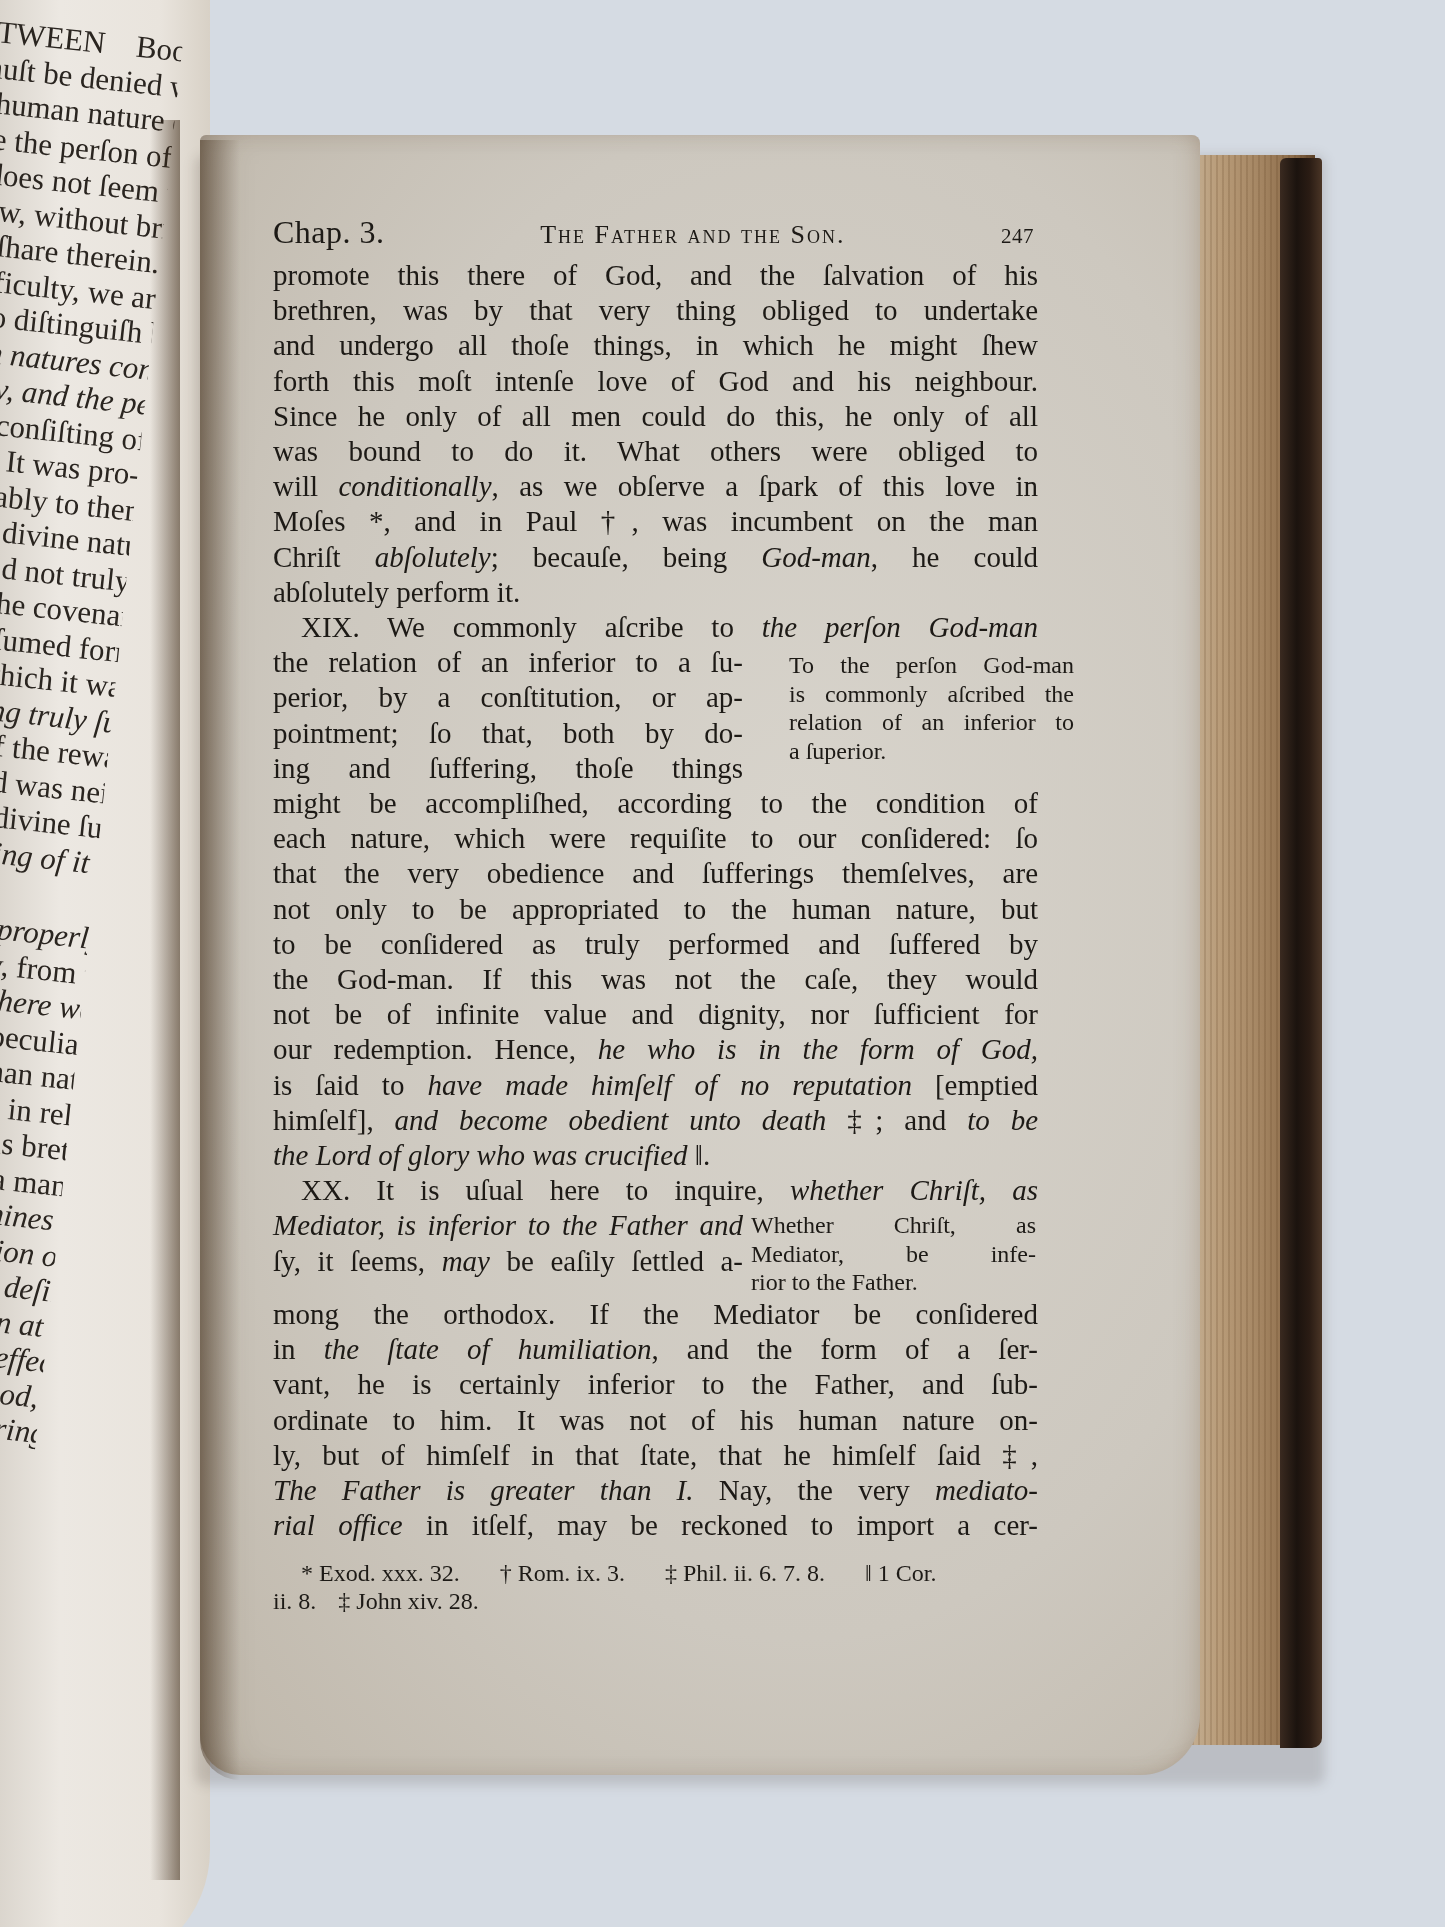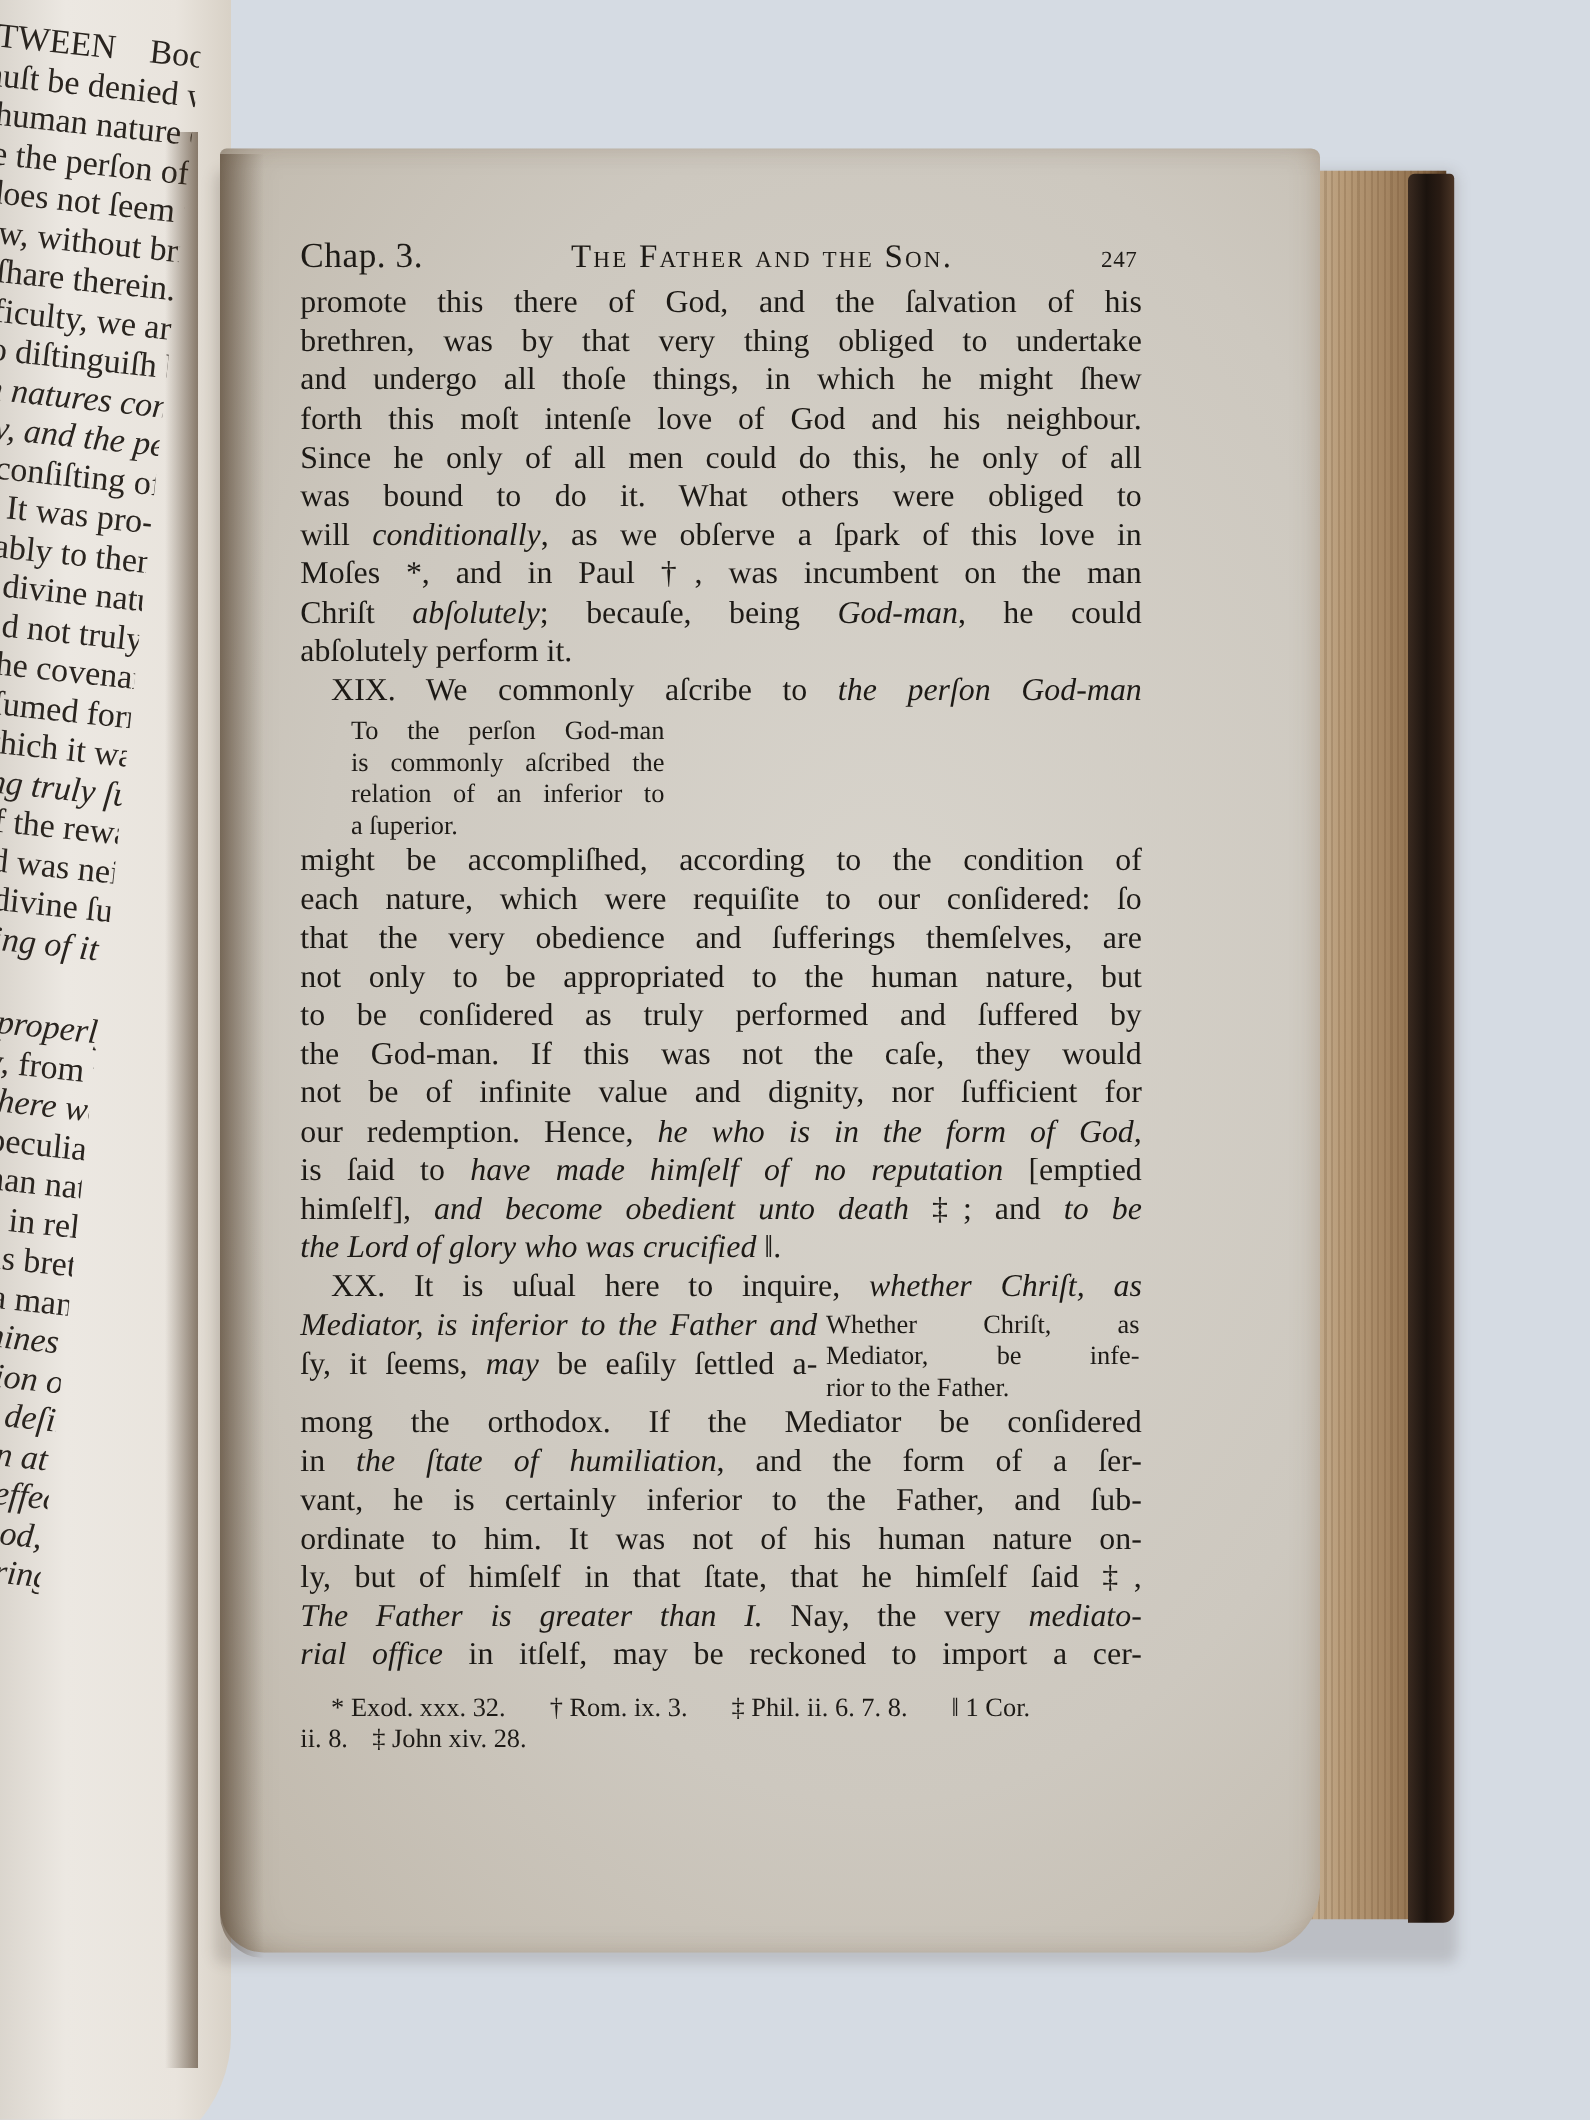--- a/index.html
+++ b/index.html
@@ -89,21 +89,21 @@
     position: absolute; left: 273px; top: 212px;
     width: 765px;
   }
   .running-head {
     display: flex; justify-content: space-between; align-items: baseline;
     font-size: 31px; line-height: 40px; height: 46px;
     letter-spacing: 0.5px;
     text-align: right;
   }
   .running-head .chap { font-size: 32px; }
-  .running-head .title { font-variant: small-caps; letter-spacing: 2px; font-size: 30px; font-family: Liberation Serif, serif; }
+  .running-head .title { font-variant: small-caps; letter-spacing: 2px; font-size: 26px; font-family: Liberation Serif, serif; }
   .running-head .pageno { font-size: 21px; margin-right: 4px; }
   .line {
     display: block;
     font-size: 29px;
     line-height: 35.2px;
     white-space: nowrap;
     text-align: justify;
     text-align-last: justify;
     width: 765px;
   }
@@ -198,20 +198,26 @@
   <span class="line">forth this moſt intenſe love of God and his neighbour.</span>
   <span class="line">Since he only of all men could do this, he only of all</span>
   <span class="line">was bound to do it. What others were obliged to</span>
   <span class="line"><span>will </span><em>conditionally</em><span>, as we obſerve a ſpark of this love in</span></span>
   <span class="line">Moſes *, and in Paul †, was incumbent on the man</span>
   <span class="line"><span>Chriſt </span><em>abſolutely</em><span>; becauſe, being </span><em>God-man</em><span>, he could</span></span>
   <span class="line last">abſolutely perform it.</span>
 
   <span class="line indent"><span>XIX. We commonly aſcribe to </span><em>the perſon God-man</em></span>
   <div class="two-col sec19">
+    <div class="main-col">
+      <span class="line">the relation of an inferior to a ſu-</span>
+      <span class="line">perior, by a conſtitution, or ap-</span>
+      <span class="line">pointment; ſo that, both by do-</span>
+      <span class="line">ing and ſuffering, thoſe things</span>
+    </div>
     <div class="side-col" style="padding-top:6px">
       <span class="sline">To the perſon God-man</span>
       <span class="sline">is commonly aſcribed the</span>
       <span class="sline">relation of an inferior to</span>
       <span class="sline last">a ſuperior.</span>
     </div>
   </div>
   <span class="line">might be accompliſhed, according to the condition of</span>
   <span class="line">each nature, which were requiſite to our conſidered: ſo</span>
   <span class="line">that the very obedience and ſufferings themſelves, are</span>

